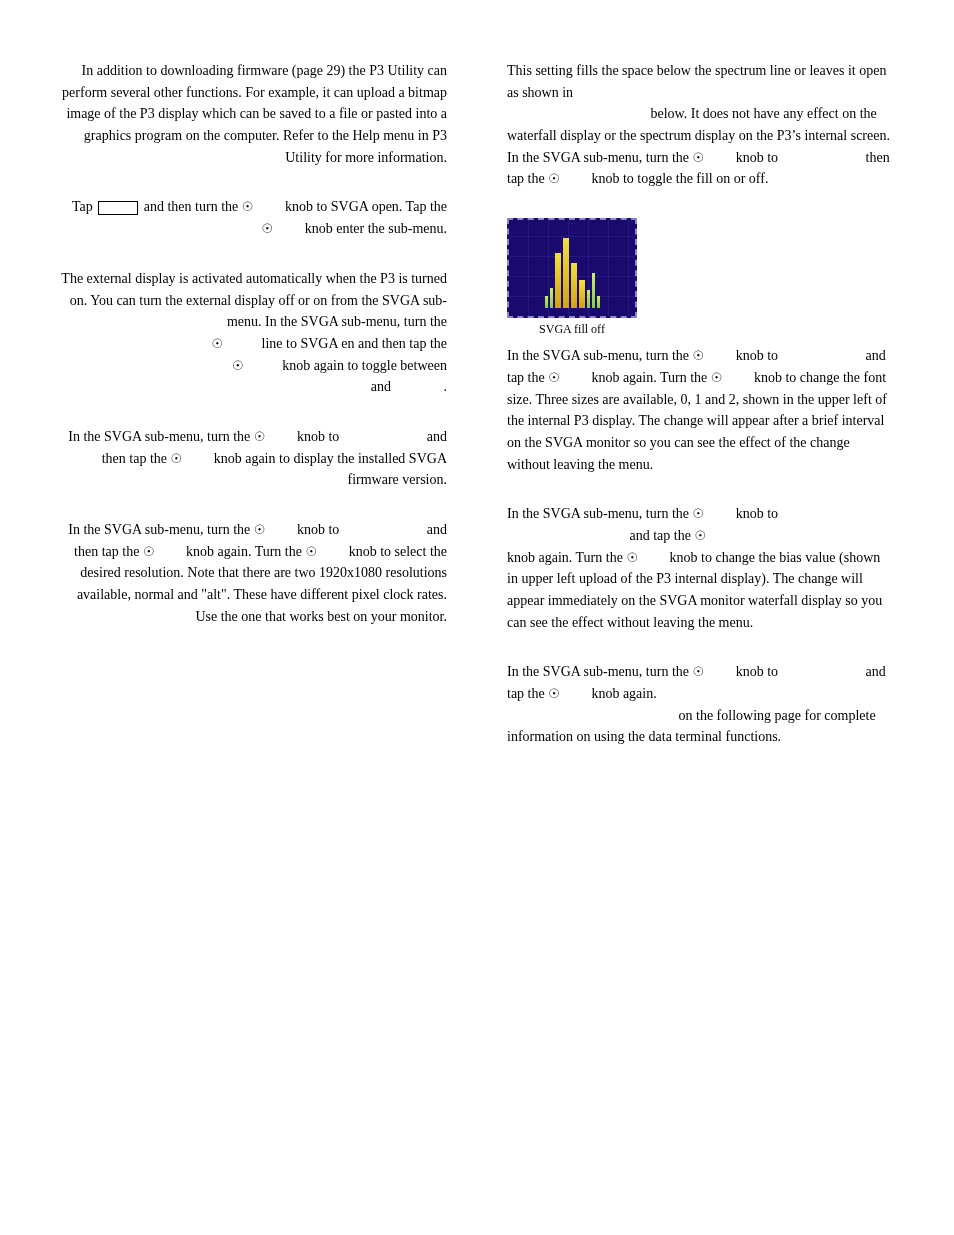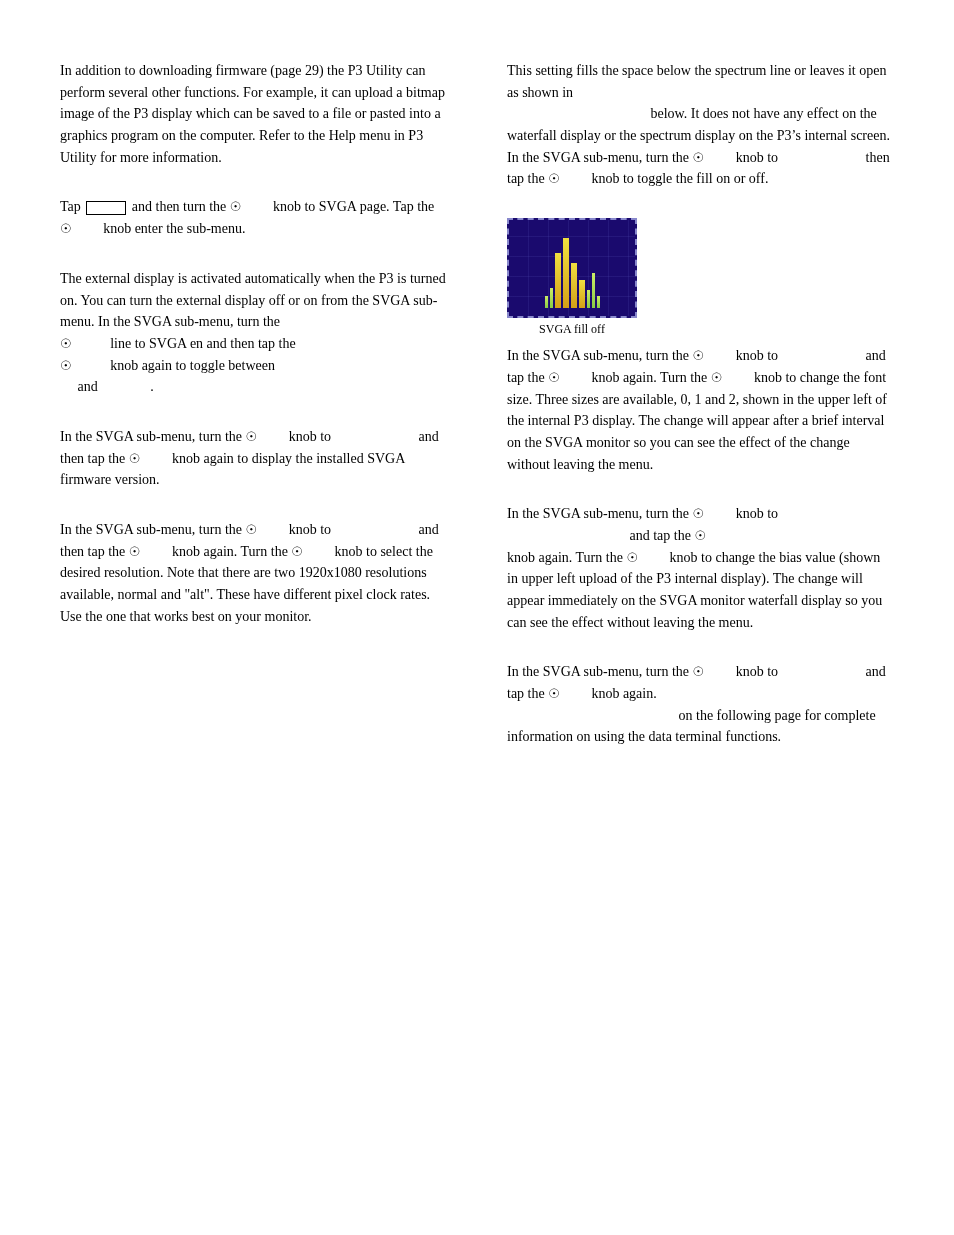--- a/index.html
+++ b/index.html
@@ -16,21 +16,21 @@
       width: 954px;
       min-height: 1235px;
       padding: 60px 60px 60px 60px;
       position: relative;
     }
     .two-col {
       display: grid;
       grid-template-columns: 1fr 1fr;
       gap: 0 40px;
     }
-    .left-col { padding-right: 10px; }
+    .left-col { padding-right: 10px; text-align: right; }
     .right-col { padding-left: 10px; }
     .section {
       margin-bottom: 28px;
     }
     p {
       line-height: 1.55;
       margin-bottom: 0;
     }
     .inline-box {
       display: inline-block;
@@ -119,21 +119,21 @@
       </div>
 
 
       <div class="section">
         <p>
           <span>Tap</span>
           <span class="inline-box"></span>
           <span>and then turn the</span>
           <span class="knob">☉</span>
           <span>&nbsp;&nbsp;&nbsp;&nbsp;&nbsp;&nbsp;&nbsp;</span>
-          <span>knob to SVGA page. Tap the</span>
+          <span>knob to SVGA open. Tap the</span>
           <span class="knob">☉</span>
           <span>&nbsp;&nbsp;&nbsp;&nbsp;&nbsp;&nbsp;&nbsp;</span>
           <span>knob enter the sub-menu.</span>
         </p>
       </div>
 
       <div class="section">
         <p>
           <span>The external display is activated automatically when the P3 is turned on. You can turn the external display off or on from the SVGA sub-menu. In the SVGA sub-menu, turn the</span>
           <br>

